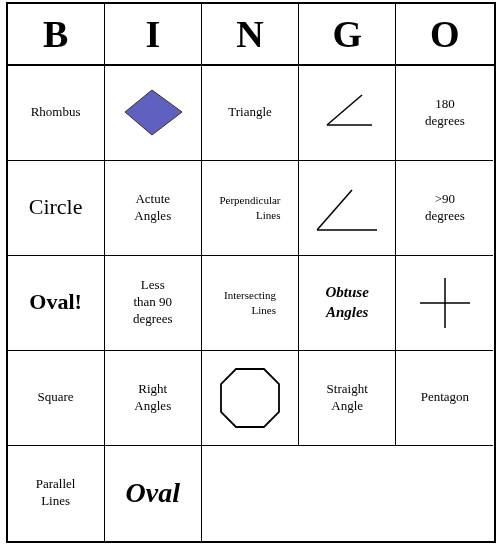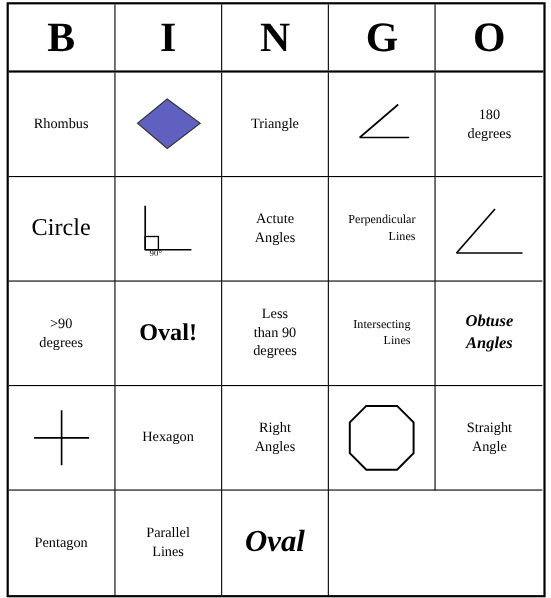--- a/index.html
+++ b/index.html
@@ -120,30 +120,20 @@
       </div>
     </div>
 
     <div class="cell">
       <span class="cell-text">180<br>degrees</span>
     </div>
     <div class="cell">
       <span class="cell-text large">Circle</span>
     </div>
     <div class="cell">
-      <div class="shape-container">
-        <svg width="62" height="62" viewBox="0 0 62 62">
-          <line x1="10" y1="10" x2="10" y2="50" stroke="#000" stroke-width="1.5"></line>
-          <line x1="10" y1="50" x2="52" y2="50" stroke="#000" stroke-width="1.5"></line>
-          <rect x="10" y="38" width="12" height="12" fill="none" stroke="#000" stroke-width="1.2"></rect>
-          <text x="14" y="56" font-size="8" fill="#000">90°</text>
-        </svg>
-      </div>
-    </div>
-    <div class="cell">
       <span class="cell-text">Actute<br>Angles</span>
     </div>
     <div class="cell">
       <span class="cell-text small">Perpendicular<br>Lines</span>
     </div>
 
     <div class="cell">
       <div class="shape-container">
         <svg width="70" height="65" viewBox="0 0 70 65">
           <line x1="5" y1="55" x2="65" y2="55" stroke="#000" stroke-width="1.5"></line>
@@ -169,21 +159,21 @@
     </div>
     <div class="cell">
       <div class="shape-container">
         <svg width="60" height="60" viewBox="0 0 60 60">
           <line x1="30" y1="5" x2="30" y2="55" stroke="#000" stroke-width="1.5"></line>
           <line x1="5" y1="30" x2="55" y2="30" stroke="#000" stroke-width="1.5"></line>
         </svg>
       </div>
     </div>
     <div class="cell">
-      <span class="cell-text">Hexagon</span>
+      <span class="cell-text">Square</span>
     </div>
     <div class="cell">
       <span class="cell-text">Right<br>Angles</span>
     </div>
 
     <div class="cell">
       <div class="shape-container">
         <svg width="68" height="68" viewBox="0 0 68 68">
           <polygon points="20,5 48,5 63,20 63,48 48,63 20,63 5,48 5,20" fill="none" stroke="#000" stroke-width="1.8"></polygon>
         </svg>

